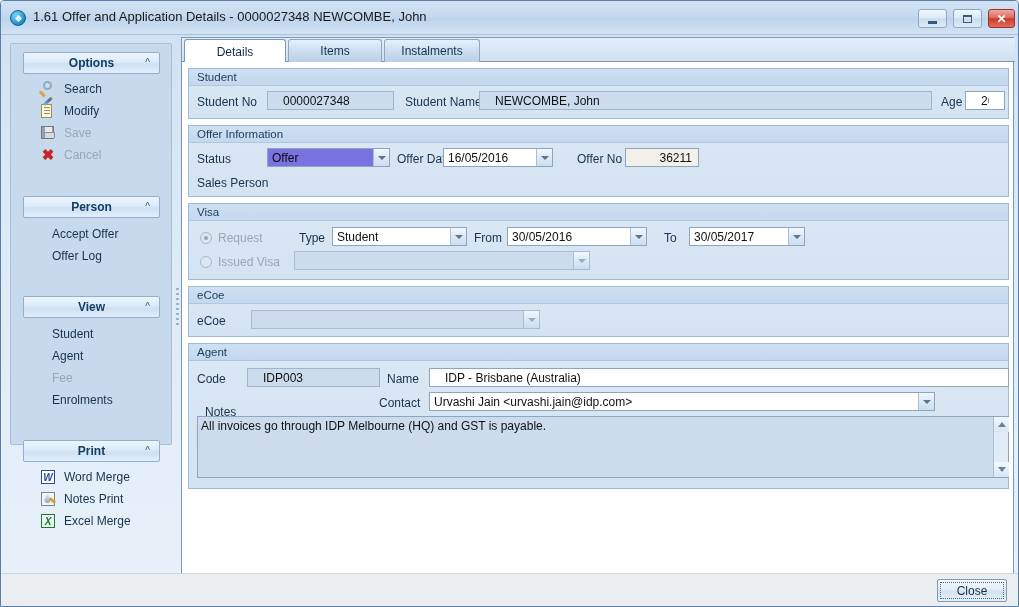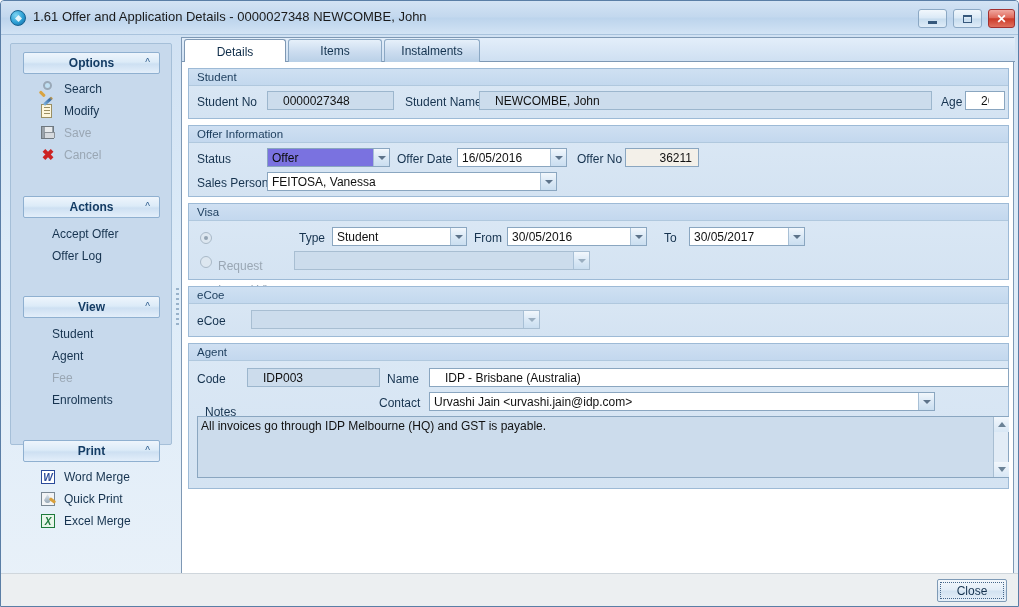--- a/index.html
+++ b/index.html
@@ -215,21 +215,21 @@
     background: linear-gradient(to bottom, #cfe0f2 0%, #c3d8ee 100%);
     border-bottom: 1px solid #b0c8de;
     display: flex; align-items: center;
     padding-left: 8px;
     font-size: 11.5px; color: #1b3c5c;
   }
 
   .flabel {
     position: absolute; font-size: 12px; color: #16334f; white-space: nowrap;
   }
-  .flabel.disabled { color: #9aa7b4; margin-top: 28px; }
+  .flabel.disabled { color: #9aa7b4; }
 
   
   .fin {
     position: absolute; height: 19px;
     border: 1px solid #8aa6c0;
     background: #ffffff;
     font-family: "Liberation Sans", sans-serif;
     font-size: 12px; color: #111111;
     padding: 0 15px; line-height: 17px;
     outline: none;
@@ -361,21 +361,21 @@
           <span class="body"></span>
         </span>
       <span class="lbl">Save</span>
     </div>
     <div class="side-item disabled" style="left:28px; top:101px;">
       <span class="ico ic-cancel">✖</span>
       <span class="lbl">Cancel</span>
     </div>
 
     <div class="grp-header" style="top:152px;">
-      <span class="gtitle">Actions</span>
+      <span class="gtitle">Person</span>
       <span class="chev">^</span>
     </div>
     <div class="side-item plain" style="left:41px; top:180px;">
       <span class="lbl">Accept Offer</span>
     </div>
     <div class="side-item plain" style="left:41px; top:202px;">
       <span class="lbl">Offer Log</span>
     </div>
 
     <div class="grp-header" style="top:252px;">
@@ -404,21 +404,21 @@
           <span class="sq">W</span>
         </span>
       <span class="lbl">Word Merge</span>
     </div>
     <div class="side-item" style="left:28px; top:445px;">
       <span class="ico ic-print">
           <span class="sq"></span>
           <span class="drop"></span>
           <span class="nib"></span>
         </span>
-      <span class="lbl">Quick Print</span>
+      <span class="lbl">Notes Print</span>
     </div>
     <div class="side-item" style="left:28px; top:467px;">
       <span class="ico ic-excel">
           <span class="sq">X</span>
         </span>
       <span class="lbl">Excel Merge</span>
     </div>
   </div>
 
   <div id="splitter">
@@ -456,37 +456,31 @@
 
         <span class="flabel" style="left:8px; top:26px;">Status</span>
         <div class="combo sel" style="left:78px; top:22px; width:123px;">
           <div class="cval">Offer</div>
           <div class="carrow">
               <i></i>
             </div>
         </div>
 
         <span class="flabel" style="left:208px; top:26px;">Offer Date</span>
-        <div class="combo" style="left:268px; top:22px; width:110px;">
+        <div class="combo" style="left:254px; top:22px; width:110px;">
           <div class="cval">16/05/2016</div>
           <div class="carrow">
               <i></i>
             </div>
         </div>
 
         <span class="flabel" style="left:388px; top:26px;">Offer No</span>
         <input class="fin cream" style="left: 436px; top: 22px; width: 74px;" readonly="" value="36211">
 
         <span class="flabel" style="left:8px; top:50px;">Sales Person</span>
-        <div class="combo" style="left:78px; top:46px; width:290px;">
-          <div class="cval">FEITOSA, Vanessa</div>
-          <div class="carrow">
-              <i></i>
-            </div>
-        </div>
       </div>
 
       <div class="gbox" style="left:6px; top:141px; width:821px; height:77px;">
         <div class="gbox-title">Visa</div>
 
         <div class="radio checked" style="left:11px; top:28px;"></div>
         <span class="flabel disabled" style="left:29px; top:27px;">Request</span>
 
         <span class="flabel" style="left:110px; top:27px;">Type</span>
         <div class="combo" style="left:143px; top:23px; width:135px;">

